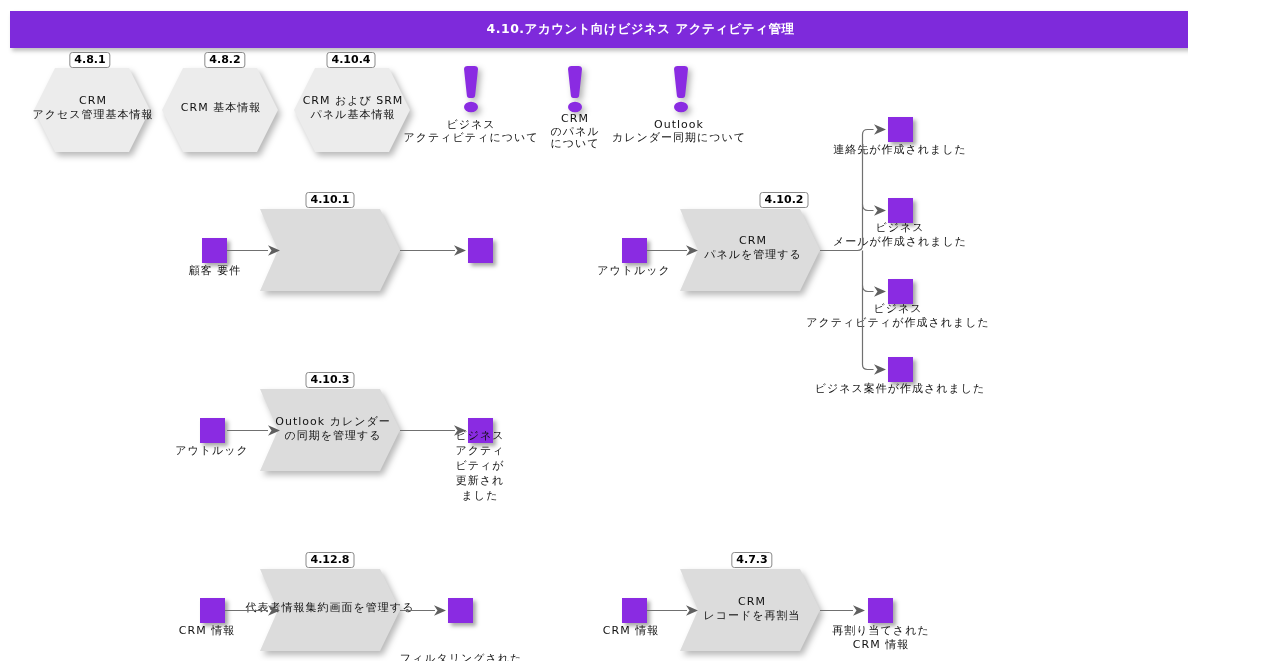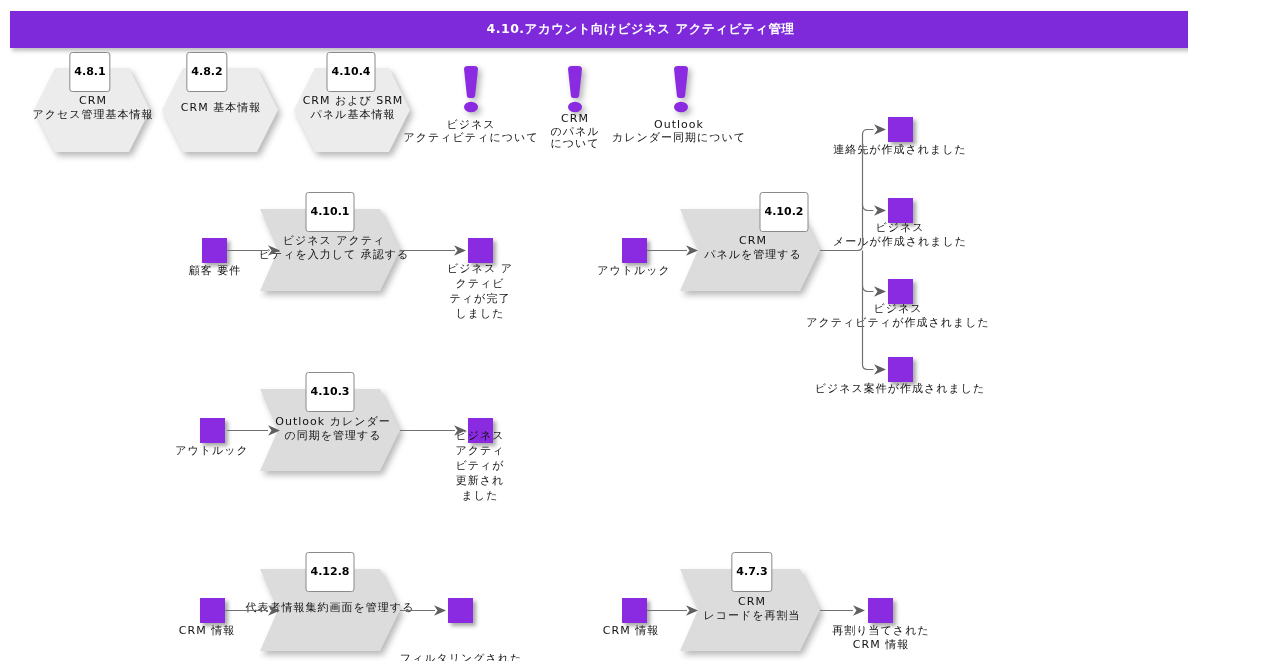--- a/index.html
+++ b/index.html
@@ -8,21 +8,21 @@
   .titlebar{position:absolute;left:10px;top:11px;width:1261px;height:37px;background:#7E2ADB;
             box-shadow:2px 3px 4px rgba(0,0,0,0.25);display:flex;align-items:center;justify-content:center;}
   .titlebar span{color:#ffffff;font-weight:bold;font-size:12.5px;letter-spacing:0.5px;}
   .sq{position:absolute;width:25px;height:25px;background:#8A2BE2;box-shadow:3px 3px 4px rgba(0,0,0,0.35);}
   .lbl{position:absolute;transform:translateX(-50%);text-align:center;font-size:11px;letter-spacing:1px;
        white-space:nowrap;color:#111;}
   .lbl .ln{height:14px;line-height:14px;}
   .lbl.tall .ln{height:15px;line-height:15px;}
   .lbl.note .ln{height:12.5px;line-height:12.5px;}
   .idbox{position:absolute;transform:translateX(-50%);background:#ffffff;border:1px solid #8a8a8a;
-         border-radius:3px;padding:12px 4px;font-size:11px;font-weight:bold;line-height:13px;height:14px;
+         border-radius:3px;padding:0 4px;font-size:11px;font-weight:bold;line-height:13px;height:14px;
          white-space:nowrap;color:#000;}
   .shape-svg{position:absolute;overflow:visible;}
   .hex{fill:#ECECEC;filter:drop-shadow(3px 4px 3px rgba(0,0,0,0.28));}
   .chev{fill:#DCDCDC;filter:drop-shadow(3px 4px 3px rgba(0,0,0,0.28));}
   .excl{fill:#8A2BE2;filter:drop-shadow(3px 3px 3px rgba(0,0,0,0.3));}
   .chevtxt{position:absolute;transform:translateX(-50%);text-align:center;font-size:11px;
            letter-spacing:1px;white-space:nowrap;color:#111;}
   .chevtxt .ln{height:14px;line-height:14px;}
   .connectors{position:absolute;left:0;top:0;pointer-events:none;}
   .connectors path{stroke:#707070;stroke-width:1.2;fill:none;}
@@ -42,21 +42,21 @@
   </svg>
   <div class="idbox" style="left:90px;top:52px">4.8.1</div>
   <div class="lbl" style="left:93px;top:94px">
     <div class="ln">CRM</div>
     <div class="ln">アクセス管理基本情報</div>
   </div>
 
   <svg class="shape-svg" style="left:162px;top:68px" width="116" height="84">
     <polygon class="hex" points="0,42 21,0 95,0 116,42 95,84 21,84"></polygon>
   </svg>
-  <div class="idbox" style="left:207px;top:52px">4.8.2</div>
+  <div class="idbox" style="left:225px;top:52px">4.8.2</div>
   <div class="lbl" style="left:221px;top:101px">
     <div class="ln">CRM 基本情報</div>
   </div>
 
   <svg class="shape-svg" style="left:294px;top:68px" width="116" height="84">
     <polygon class="hex" points="0,42 21,0 95,0 116,42 95,84 21,84"></polygon>
   </svg>
   <div class="idbox" style="left:351px;top:52px">4.10.4</div>
   <div class="lbl" style="left:353px;top:94px">
     <div class="ln">CRM および SRM</div>
@@ -92,31 +92,21 @@
   </div>
 
   <div class="sq" style="left:202px;top:238px"></div>
   <div class="lbl" style="left:215px;top:264px">
     <div class="ln">顧客 要件</div>
   </div>
   <svg class="shape-svg" style="left:260px;top:209px" width="142" height="84">
     <polygon class="chev" points="0,0 120,0 140,41 120,82 0,82 18,41"></polygon>
   </svg>
   <div class="idbox" style="left:330px;top:192px">4.10.1</div>
-  <div class="chevtxt" style="left:334px;top:234px">
-    <div class="ln">ビジネス アクティ</div>
-    <div class="ln">ビティを入力して 承認する</div>
-  </div>
   <div class="sq" style="left:468px;top:238px"></div>
-  <div class="lbl tall" style="left:480px;top:261px">
-    <div class="ln">ビジネス ア</div>
-    <div class="ln">クティビ</div>
-    <div class="ln">ティが完了</div>
-    <div class="ln">しました</div>
-  </div>
 
   <div class="sq" style="left:622px;top:238px"></div>
   <div class="lbl" style="left:634px;top:264px">
     <div class="ln">アウトルック</div>
   </div>
   <svg class="shape-svg" style="left:680px;top:209px" width="142" height="84">
     <polygon class="chev" points="0,0 120,0 140,41 120,82 0,82 18,41"></polygon>
   </svg>
   <div class="idbox" style="left:784px;top:192px">4.10.2</div>
   <div class="chevtxt" style="left:753px;top:234px">

